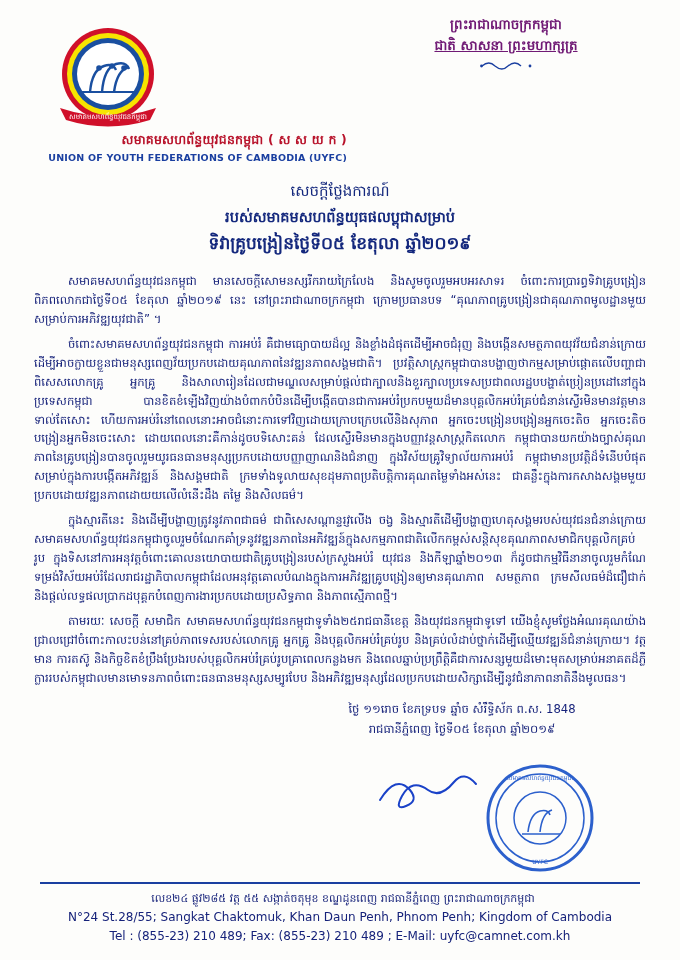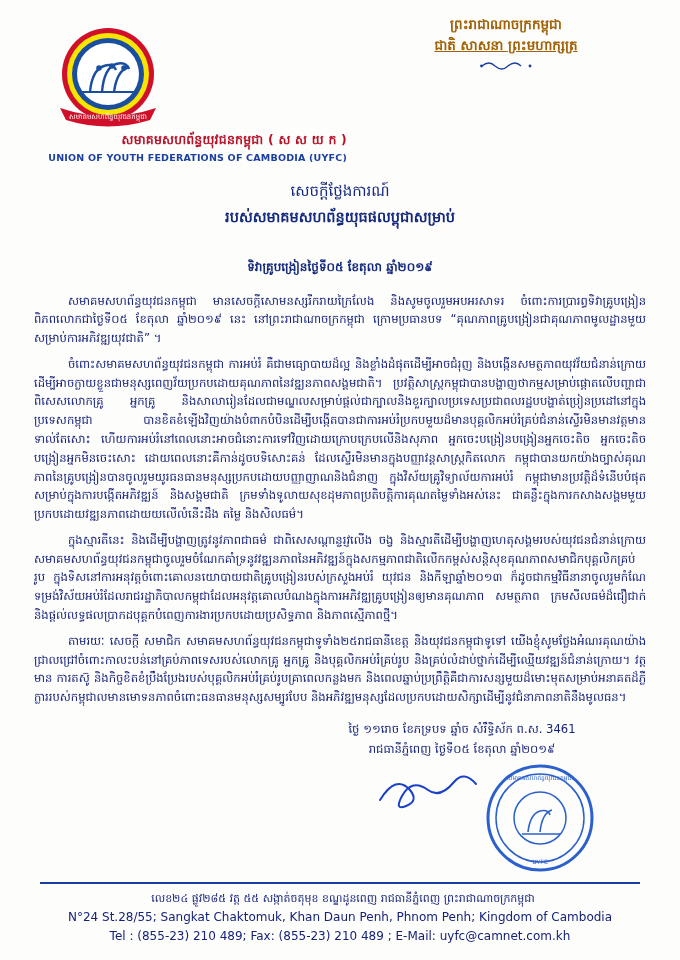--- a/index.html
+++ b/index.html
@@ -26,21 +26,21 @@
   .header {
     position: relative;
     height: 175px;
   }
   .royal-title {
     position: absolute;
     top: 14px;
     right: 34px;
     text-align: center;
     width: 280px;
-    color: #a16207;
+    color: #701a75;
     font-size: 13.5px;
     line-height: 1.55;
     font-weight: bold;
   }
   .royal-title .line2 { font-size: 13.5px; text-decoration: underline; }
   .royal-divider {
     margin: 5px auto 0;
     width: 52px;
     height: 9px;
     position: relative;
@@ -85,24 +85,23 @@
     font-size: 15px;
     font-weight: normal;
     line-height: 1.7;
   }
   .doc-title .t2 {
     font-size: 14.5px;
     font-weight: bold;
     line-height: 1.7;
   }
   .doc-title .t3 {
-    font-size: 12px;
-    font-weight: bold;
-    line-height: 1.7;
-    margin-top: 28px;
+    font-size: 17px;
+    font-weight: bold;
+    line-height: 1.7;
   }
 
   
   .body-text {
     margin: 14px 34px 0 34px;
     color: #16227a;
     font-size: 11.6px;
     line-height: 1.62;
     text-align: justify;
   }
@@ -217,21 +216,21 @@
     <div class="t3">ទិវាគ្រូបង្រៀនថ្ងៃទី០៥ ខែតុលា ឆ្នាំ២០១៩</div>
   </div>
 
   <div class="body-text">
     <p>សមាគមសហព័ន្ធយុវជនកម្ពុជា មានសេចក្តីសោមនស្សរីករាយក្រៃលែង និងសូមចូលរួមអបអរសាទរ ចំពោះការប្រារព្ធទិវាគ្រូបង្រៀនពិភពលោកជាថ្ងៃទី០៥ ខែតុលា ឆ្នាំ២០១៩ នេះ នៅព្រះរាជាណាចក្រកម្ពុជា ក្រោមប្រធានបទ “គុណភាពគ្រូបង្រៀនជាគុណភាពមូលដ្ឋានមួយសម្រាប់ការអភិវឌ្ឍយុវជាតិ” ។</p>
     <p>ចំពោះសមាគមសហព័ន្ធយុវជនកម្ពុជា ការអប់រំ គឺជាមធ្យោបាយដ៏ល្អ និងខ្លាំងដំផុតដើម្បីអាចជំរុញ និងបង្កើនសមត្ថភាពយុវវ័យជំនាន់ក្រោយដើម្បីអាចក្លាយខ្លួនជាមនុស្សពេញវ័យប្រកបដោយគុណភាពនៃវឌ្ឍនភាពសង្គមជាតិ។ ប្រវត្តិសាស្ត្រកម្ពុជាបានបង្ហាញថាកម្មសម្រាប់ផ្តោតលើបញ្ហាជាពិសេសលោកគ្រូ អ្នកគ្រូ និងសាលារៀនដែលជាមណ្ឌលសម្រាប់ផ្តល់ជាក្បាលនិងខួរក្បាលប្រទេសប្រជាពលរដ្ឋបបង្ហាត់ប្រៀនប្រដៅនៅក្នុងប្រទេសកម្ពុជា បានខិតខំឡើងវិញយ៉ាងបំពាកបំបិនដើម្បីបង្កើតបានជាការអប់រំប្រកបមួយដ៏មានបុគ្គលិកអប់រំគ្រប់ជំនាន់ស្ទើរមិនមានវត្តមានទាល់តែសោះ ហើយការអប់រំនៅពេលនោះអាចជំនោះការទៅវិញដោយក្រោបក្រេបលើនិងសុភាព អ្នកចេះបង្រៀនបង្រៀនអ្នកចេះតិច អ្នកចេះតិចបង្រៀនអ្នកមិនចេះសោះ ដោយពេលនោះគឺកាន់ដូចបទិសោះគន់ ដែលស្ទើរមិនមានក្នុងបញ្ញាវន្តសាស្ត្រកិតលោក កម្ពុជាបានយកយ៉ាងច្បាស់គុណភាពនៃគ្រូបង្រៀនបានចូលរួមយូរធនធានមនុស្សប្រកបដោយបញ្ញាញាណនិងជំនាញ ក្នុងវិស័យគ្រូវិទ្យាល័យការអប់រំ កម្ពុជាមានប្រវត្តិដ៏ទំនើបបំផុតសម្រាប់ក្នុងការបង្កើតអភិវឌ្ឍន៍ និងសង្គមជាតិ ក្រមទាំងទូលាយសុខដុមភាពប្រតិបត្តិការគុណតម្លៃទាំងអស់នេះ ជាគន្លឹះក្នុងការកសាងសង្គមមួយប្រកបដោយវឌ្ឍនភាពដោយយលើលំនើះដឹង តម្លៃ និងសិលធម៌។</p>
     <p>ក្នុងស្មារតីនេះ និងដើម្បីបង្ហាញត្រូវនូវភាពជាធម៌ ជាពិសេសណ្តាន្ទរវ្ញលើង ចង្វ និងស្មារតីដើម្បីបង្ហាញហេតុសង្គមរបស់យុវជនជំនាន់ក្រោយ សមាគមសហព័ន្ធយុវជនកម្ពុជាចូលរួមចំណែកគាំទ្រនូវវឌ្ឍនភាពនៃអភិវឌ្ឍន៍ក្នុងសកម្មភាពជាតិលើកកម្ពស់សន្តិសុខគុណភាពសមាជិកបុគ្គលិកគ្រប់រូប ក្នុងទិសនៅការអនុវត្តចំពោះគោលនយោបាយជាតិគ្រូបង្រៀនរបស់ក្រសួងអប់រំ យុវជន និងកីឡាឆ្នាំ២០១៣ ក៏ដូចជាកម្មវិធីនានាចូលរួមកំណែទម្រង់វិស័យអប់រំដែលរាជរដ្ឋាភិបាលកម្ពុជាដែលអនុវត្តគោលបំណងក្នុងការអភិវឌ្ឍគ្រូបង្រៀនឲ្យមានគុណភាព សមត្ថភាព ក្រមសីលធម៌ដ៏ជឿជាក់ និងផ្តល់លទ្ធផលប្រាកដបុគ្គកបំពេញការងារប្រកបដោយប្រសិទ្ធភាព និងភាពស្មើភាពថ្មី។</p>
     <p>តាមរយៈ សេចក្តី សមាជិក សមាគមសហព័ន្ធយុវជនកម្ពុជាទូទាំង២៥រាជធានីខេត្ត និងយុវជនកម្ពុជាទូទៅ យើងខ្ញុំសូមថ្លែងអំណរគុណយ៉ាងជ្រាលជ្រៅចំពោះកាលះបន់នៅគ្រប់ភាពទេសរបស់លោកគ្រូ អ្នកគ្រូ និងបុគ្គលិកអប់រំគ្រប់រូប និងគ្រប់លំដាប់ថ្នាក់ដើម្បីឈ្មើយវឌ្ឍន៍ជំនាន់ក្រោយ។ វត្តមាន ការតស៊ូ និងកិច្ចខិតខំប្រឹងប្រែងរបស់បុគ្គលិកអប់រំគ្រប់រូបគ្រាពេលកន្លងមក និងពេលឆ្នាប់ប្រព្រឹត្តិគឺជាការសន្សមួយដ៏មោះមុតសម្រាប់អនាគតដ៏ភ្លឺក្លាររបស់កម្ពុជាលមានមោទនភាពចំពោះធនធានមនុស្សសម្បូរបែប និងអភិវឌ្ឍមនុស្សដែលប្រកបដោយសិក្សាដើម្បីនូវជំនាភាពនាតិនឹងមូលធន។</p>
 
     <div class="sign-block">
-      <span class="sign-line sign-date">ថ្ងៃ ១១រោច ខែភទ្របទ ឆ្នាំច សំរឹទ្ធិស័ក ព.ស. 3461</span>
+      <span class="sign-line sign-date">ថ្ងៃ ១១រោច ខែភទ្របទ ឆ្នាំច សំរឹទ្ធិស័ក ព.ស. 1848</span>
       <span class="sign-line">រាជធានីភ្នំពេញ ថ្ងៃទី០៥ ខែតុលា ឆ្នាំ២០១៩</span>
     </div>
     <div style="clear:both"></div>
   </div>
 
   <svg class="signature-scribble" viewBox="0 0 160 60">
     <path d="M10 40 q16 -26 30 -10 q9 11 -4 16 q-12 5 -4 -10 q10 -18 26 -6 q12 9 26 -8 q10 -12 22 2" fill="none" stroke="#1a42c8" stroke-width="2" stroke-linecap="round"></path>
   </svg>
 
   <svg class="stamp" viewBox="0 0 112 112">

